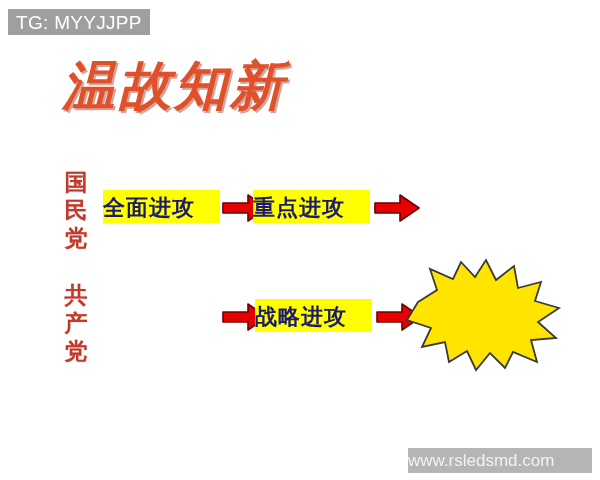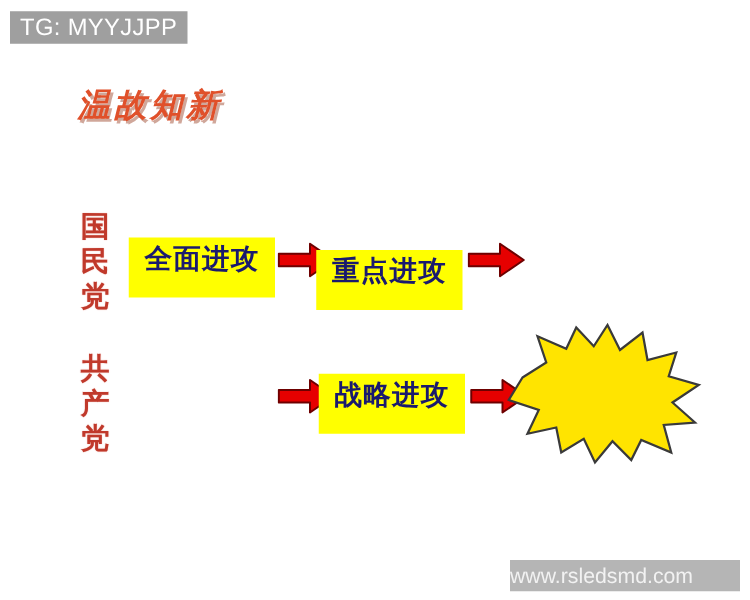--- a/index.html
+++ b/index.html
@@ -50,21 +50,21 @@
     text-align: left;
     font-family: "Liberation Sans", sans-serif;
     white-space: nowrap;
   }
 
   
   .title {
     position: absolute;
     left: 62px;
     top: 62px;
-    font-size: 26px;
+    font-size: 53px;
     line-height: 46px;
     font-weight: bold;
     font-family: "DejaVu Serif", "Liberation Serif", serif;
     color: #e0502a;
     letter-spacing: 3px;
     text-shadow: 2px 2px 0 rgba(150, 60, 30, 0.45);
     white-space: nowrap;
     font-style: italic;
   }
 
@@ -85,31 +85,30 @@
   #party-ccp  { left: 59px; top: 281px; }
 
   
   .phase-box {
     position: absolute;
     background: #ffff00;
     color: #1a1a6e;
     font-weight: bold;
     font-size: 22px;
     line-height: 36px;
-    height: 48px;
-    text-align: center;
+    height: 33px;
     letter-spacing: 1px;
     font-family: "DejaVu Sans", "Liberation Sans", sans-serif;
     white-space: nowrap;
     box-sizing: border-box;
   }
 
   
   #box-r1-c1 { left: 103px; top: 190px; width: 117px; }
-  #box-r1-c2 { left: 253px; top: 200px; width: 117px; }
+  #box-r1-c2 { left: 253px; top: 190px; width: 117px; }
   #box-r1-c3 { left: 420px; top: 190px; width: 117px; }
   
   #box-r2-c1 { left: 108px; top: 299px; width: 112px; }
   #box-r2-c2 { left: 255px; top: 299px; width: 117px; }
 
   
   .arrow {
     position: absolute;
     width: 46px;
     height: 30px;

